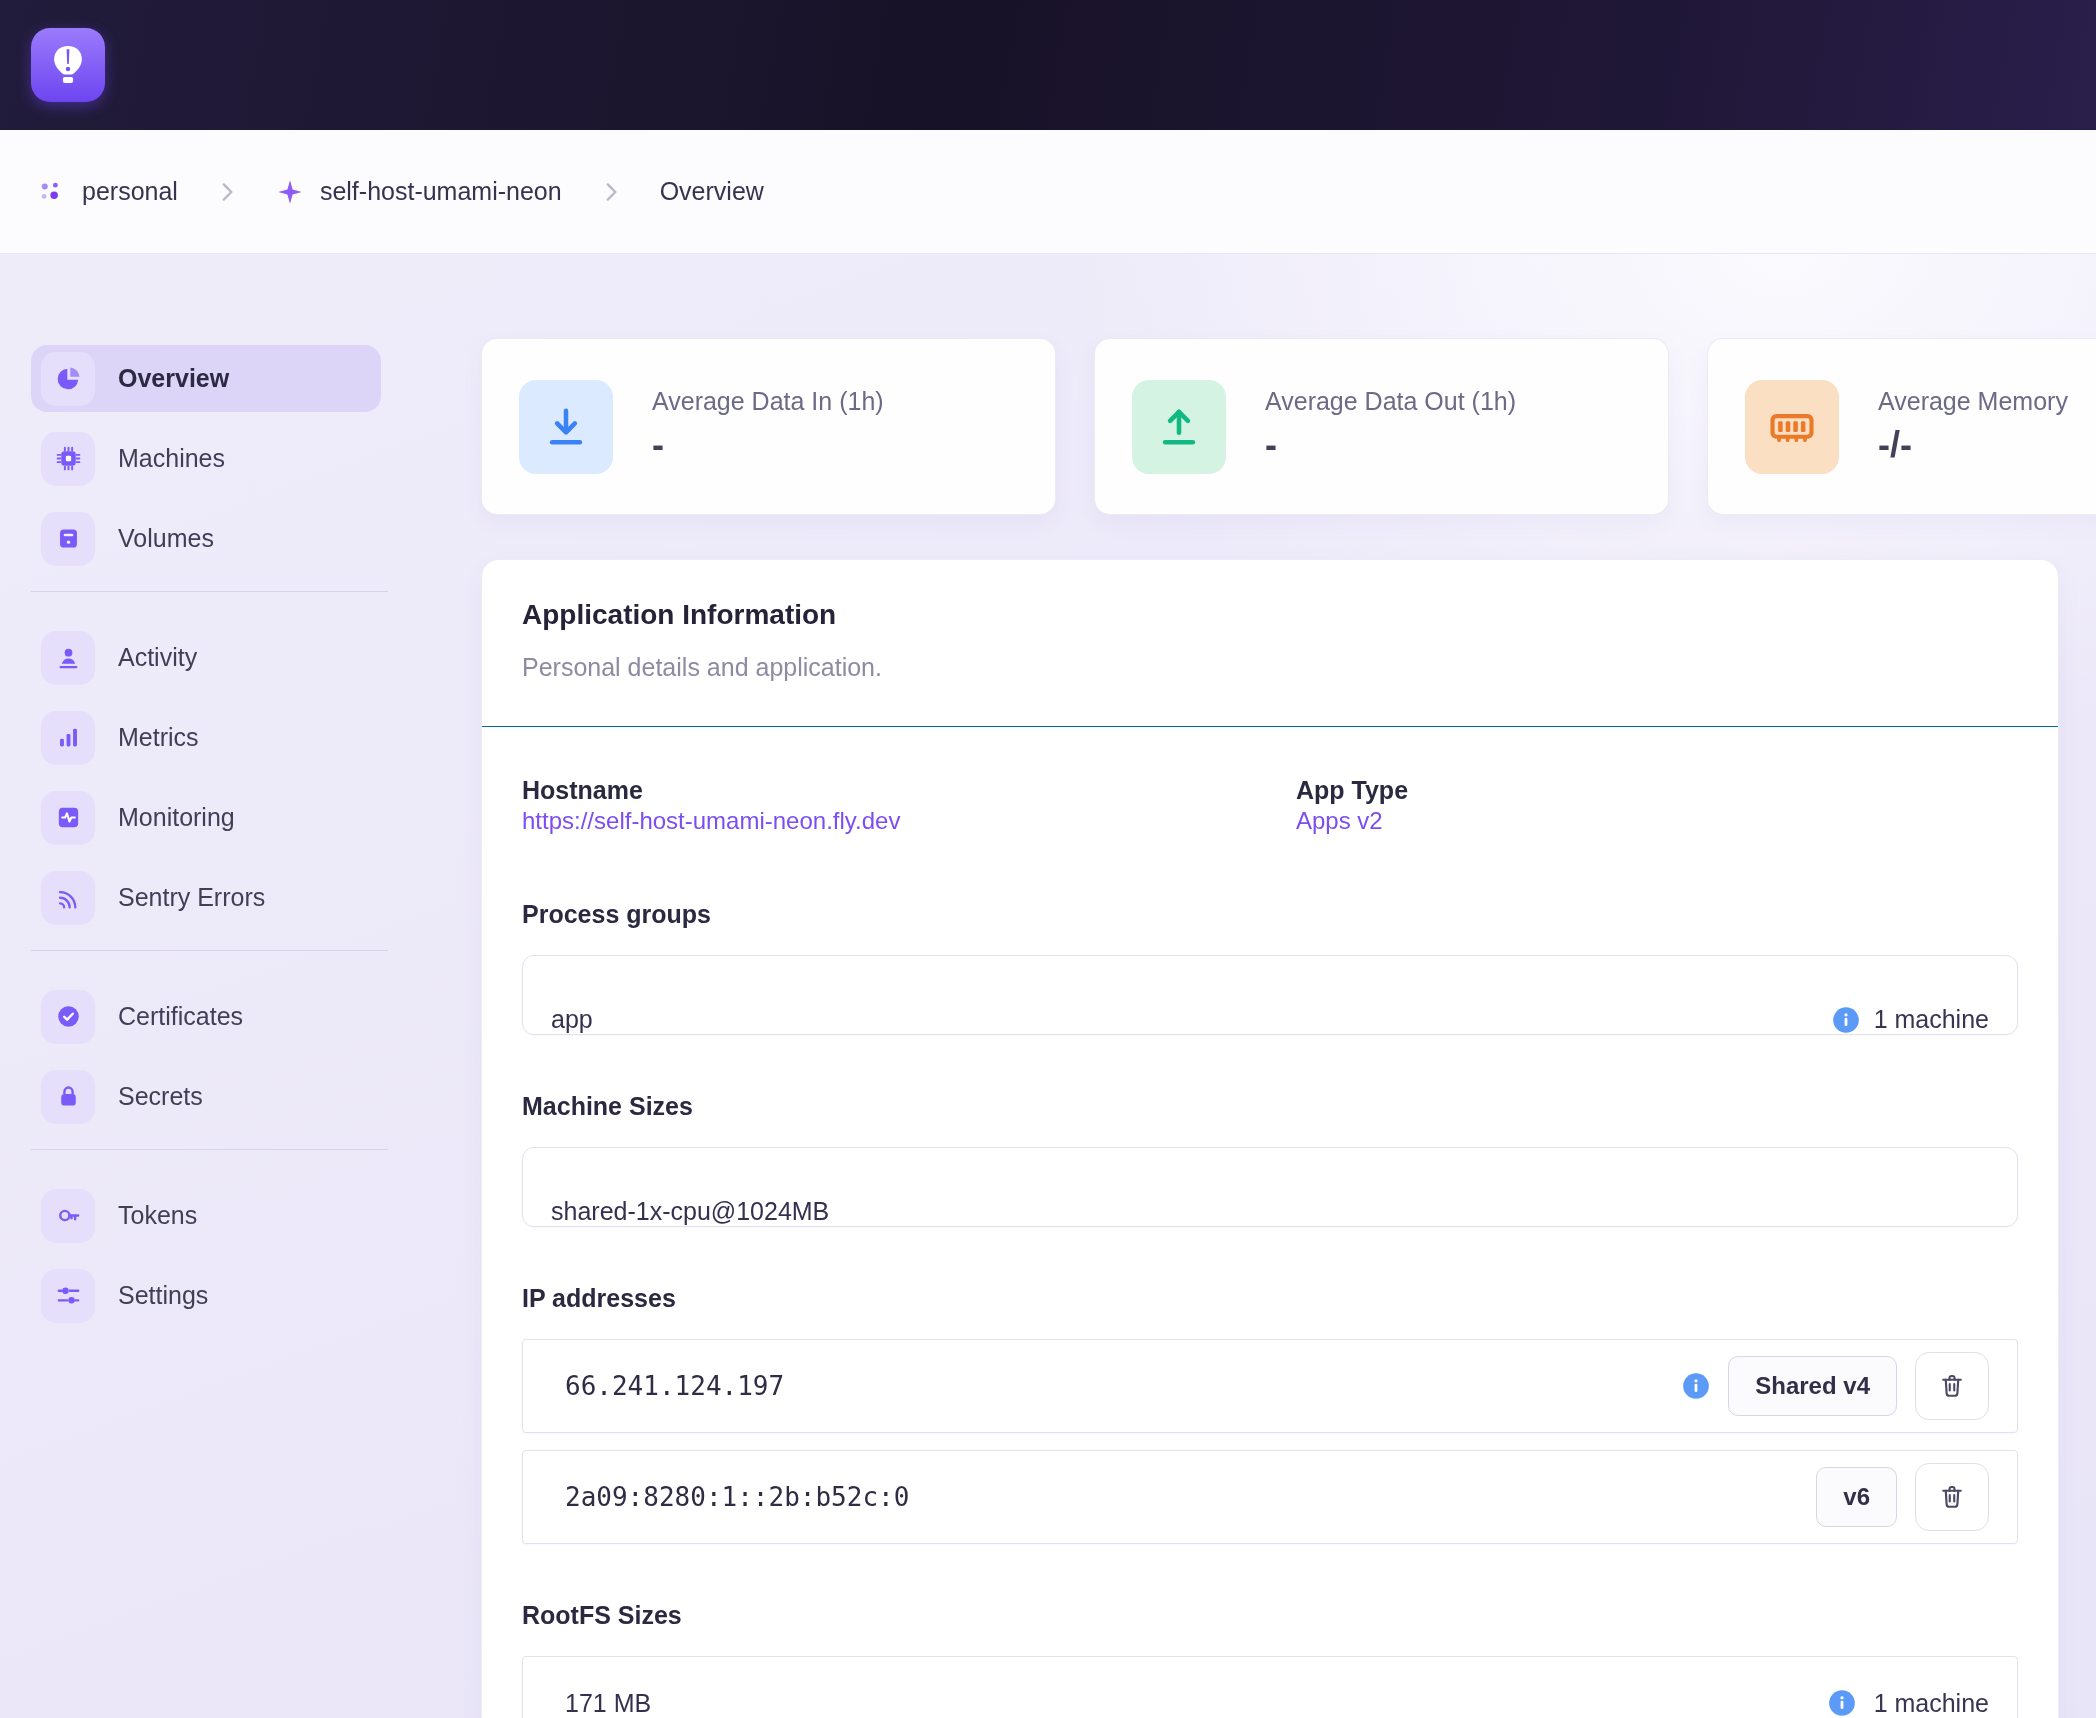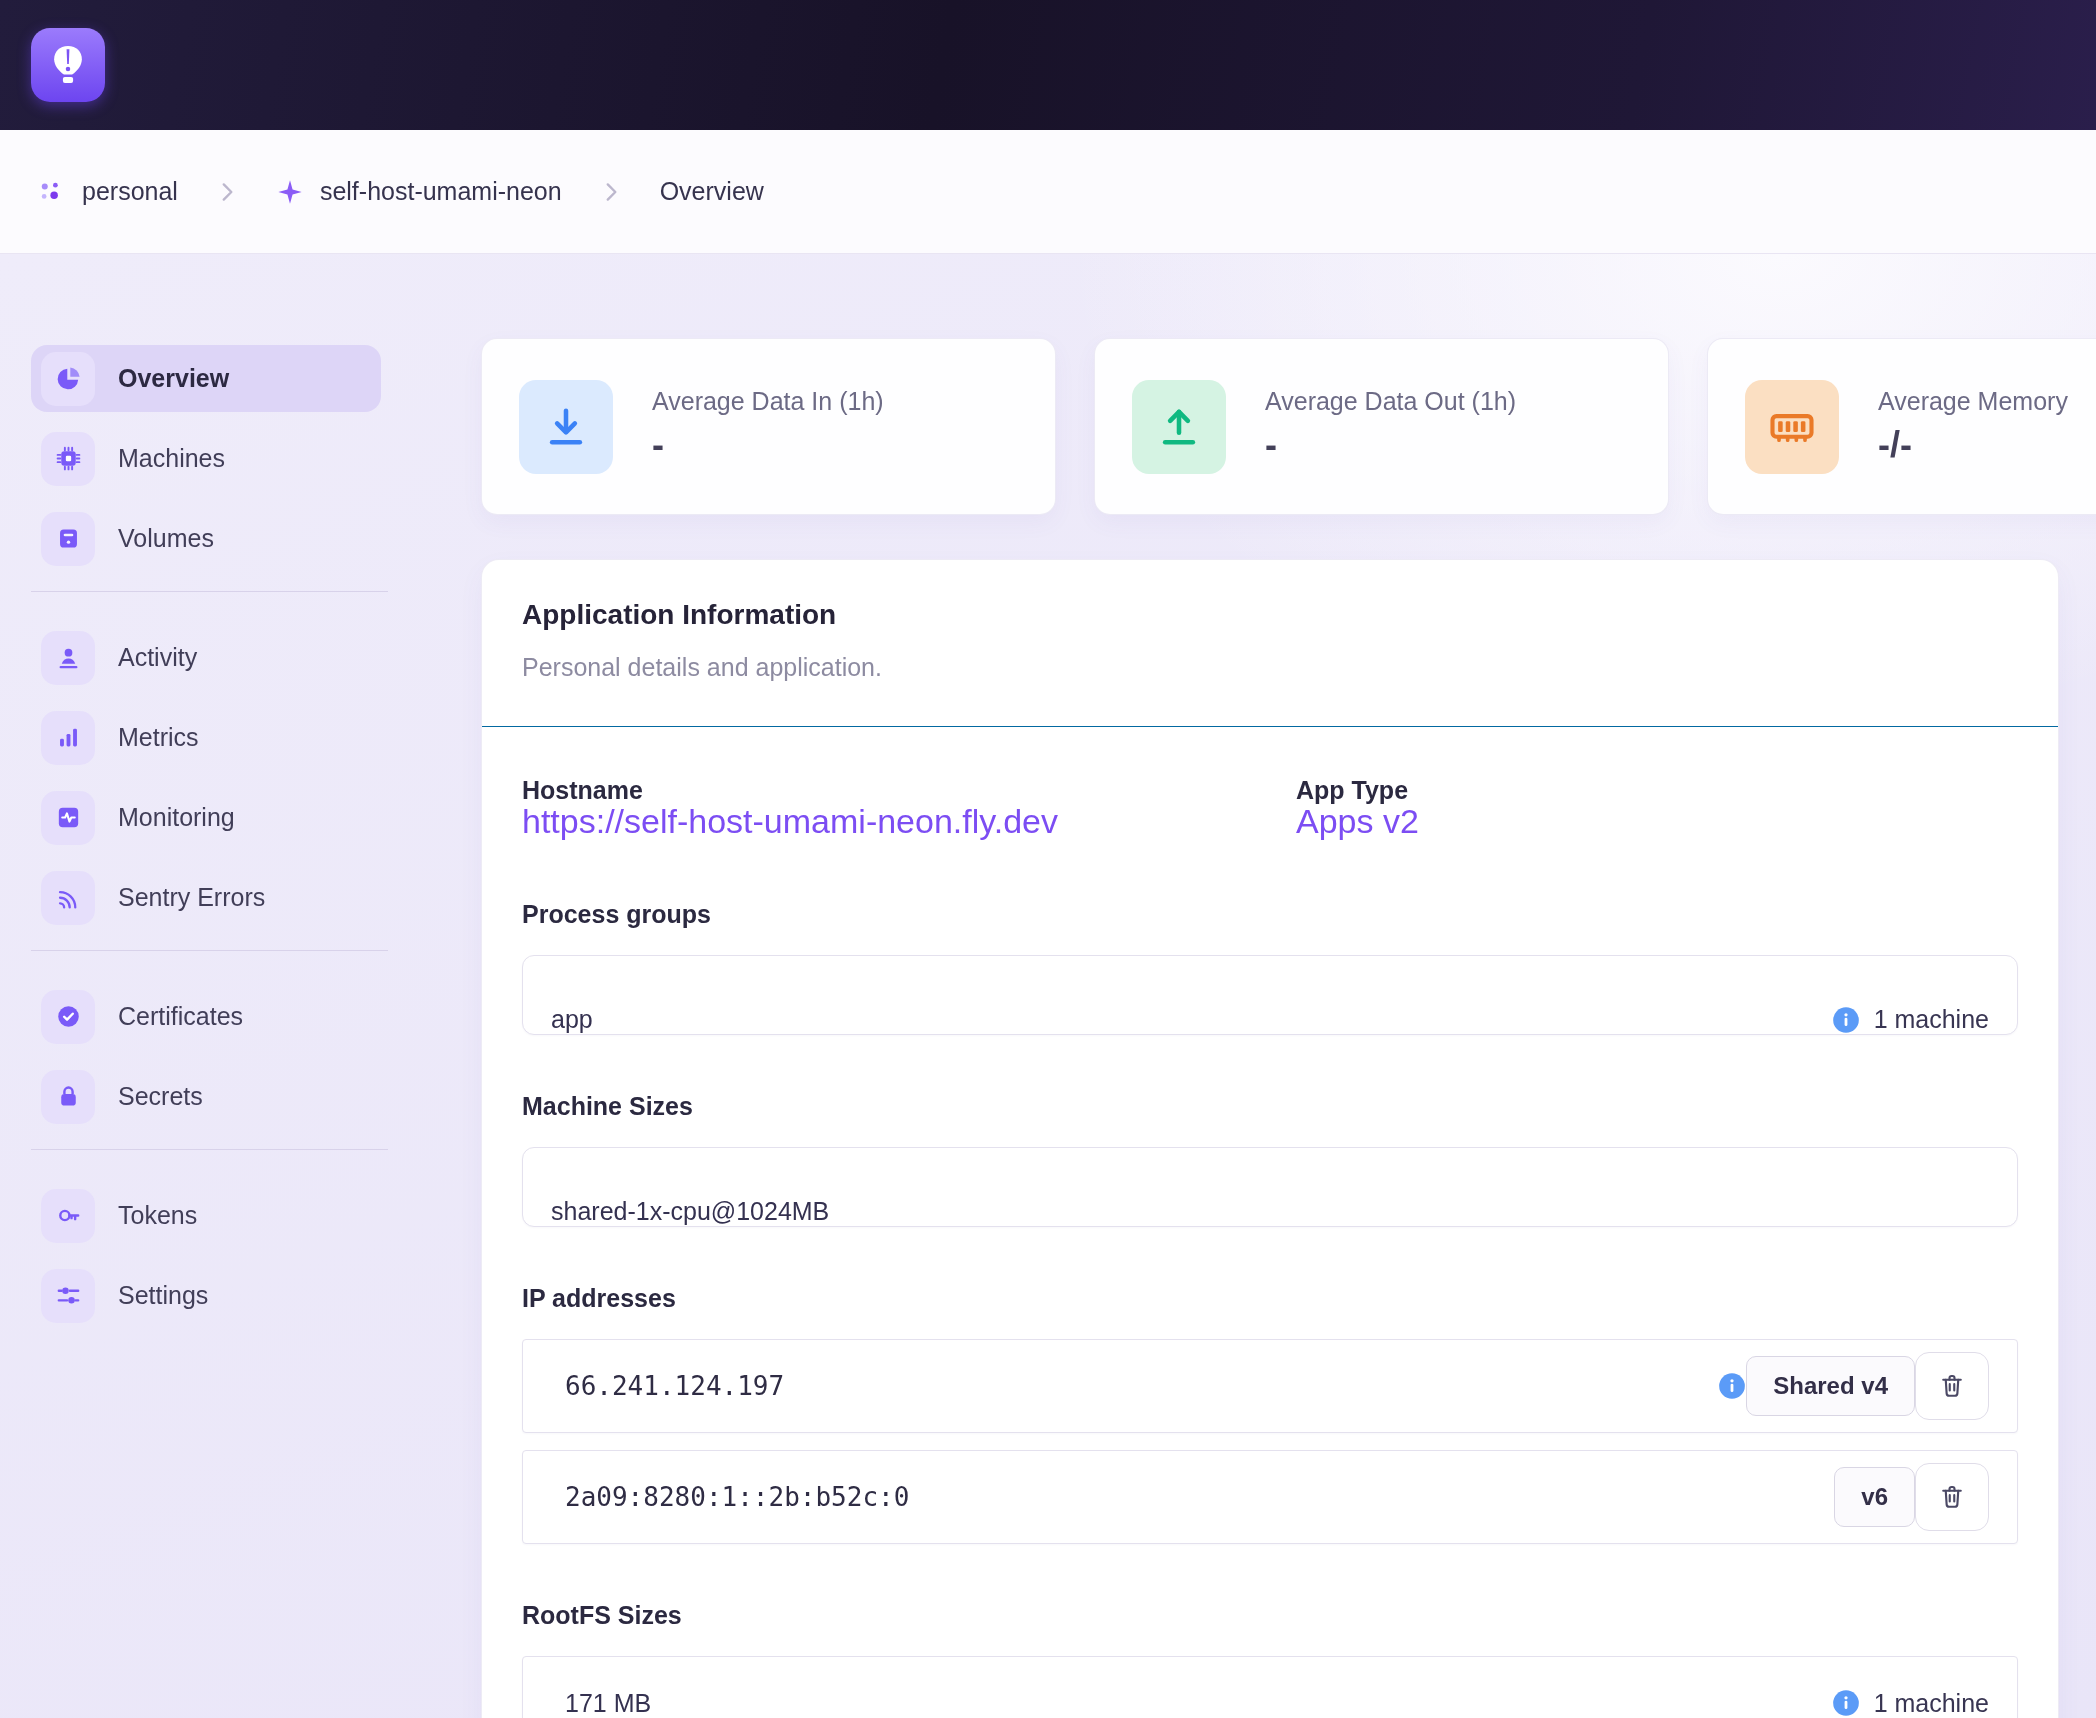--- a/index.html
+++ b/index.html
@@ -90,41 +90,41 @@
     background:#ffffff; border:1px solid rgba(140,130,190,.16);
     box-shadow:0 10px 26px rgba(90,70,180,.05);
   }
   .info-head { padding:38px 40px 44px 40px; border-bottom:1px solid #0369a1; }
   .info-title { font-size:28px; font-weight:700; color:#262338; line-height:34px; }
   .info-sub { font-size:25px; color:#8d8ba1; margin-top:20px; line-height:30px; }
   .info-body { padding:0 40px 60px 40px; }
 
   .two-col { display:grid; grid-template-columns:774px 1fr; margin-top:48px; }
   .field-label { font-size:25px; font-weight:600; color:#2b2940; line-height:30px; }
-  .field-link { margin-top:14px; font-size:34px; line-height:32px; color:#7c4df3; font-weight:500; cursor:pointer; width:max-content; }
+  .field-link { margin-top:14px; font-size:24px; line-height:32px; color:#7c4df3; font-weight:500; cursor:pointer; width:max-content; }
 
   .section { margin-top:56px; }
   .section.pg { margin-top:62px; }
   .value-box {
     margin-top:26px; height:80px; border:1px solid #e4e1ee; border-radius:12px;
     background:#fff; box-shadow:0 1px 2px rgba(30,20,80,.03);
     display:flex; align-items:flex-end; justify-content:space-between;
     padding:0 28px; font-size:25px; color:#343150;
   }
   .right-meta { display:flex; align-items:center; gap:14px; font-size:25px; color:#383552; }
   .info-dot { width:28px; height:28px; display:block; cursor:pointer; }
 
   .ip-row {
     margin-top:26px; height:94px; border:1px solid #e4e1ee; border-radius:4px;
     background:#fff; box-shadow:0 1px 2px rgba(30,20,80,.03);
     display:flex; align-items:center; padding:0 28px 0 42px;
   }
   .ip-row + .ip-row { margin-top:17px; }
   .mono { font-family:"DejaVu Sans Mono", monospace; font-size:26px; color:#2f2c44; }
-  .ip-right { margin-left:auto; display:flex; align-items:center; }
+  .ip-right { margin-left:auto; display:flex; align-items:center; gap:18px; }
   .badge {
     height:60px; padding:0 26px; border-radius:10px;
     border:1px solid #d9d6e4; background:#fbfafd;
     display:flex; align-items:center; font-size:24px; font-weight:600; color:#332f48;
   }
   .icon-btn {
     width:74px; height:68px; border-radius:14px;
     border:1px solid #e0dde9; background:#fff;
     display:flex; align-items:center; justify-content:center; cursor:pointer;
   }

